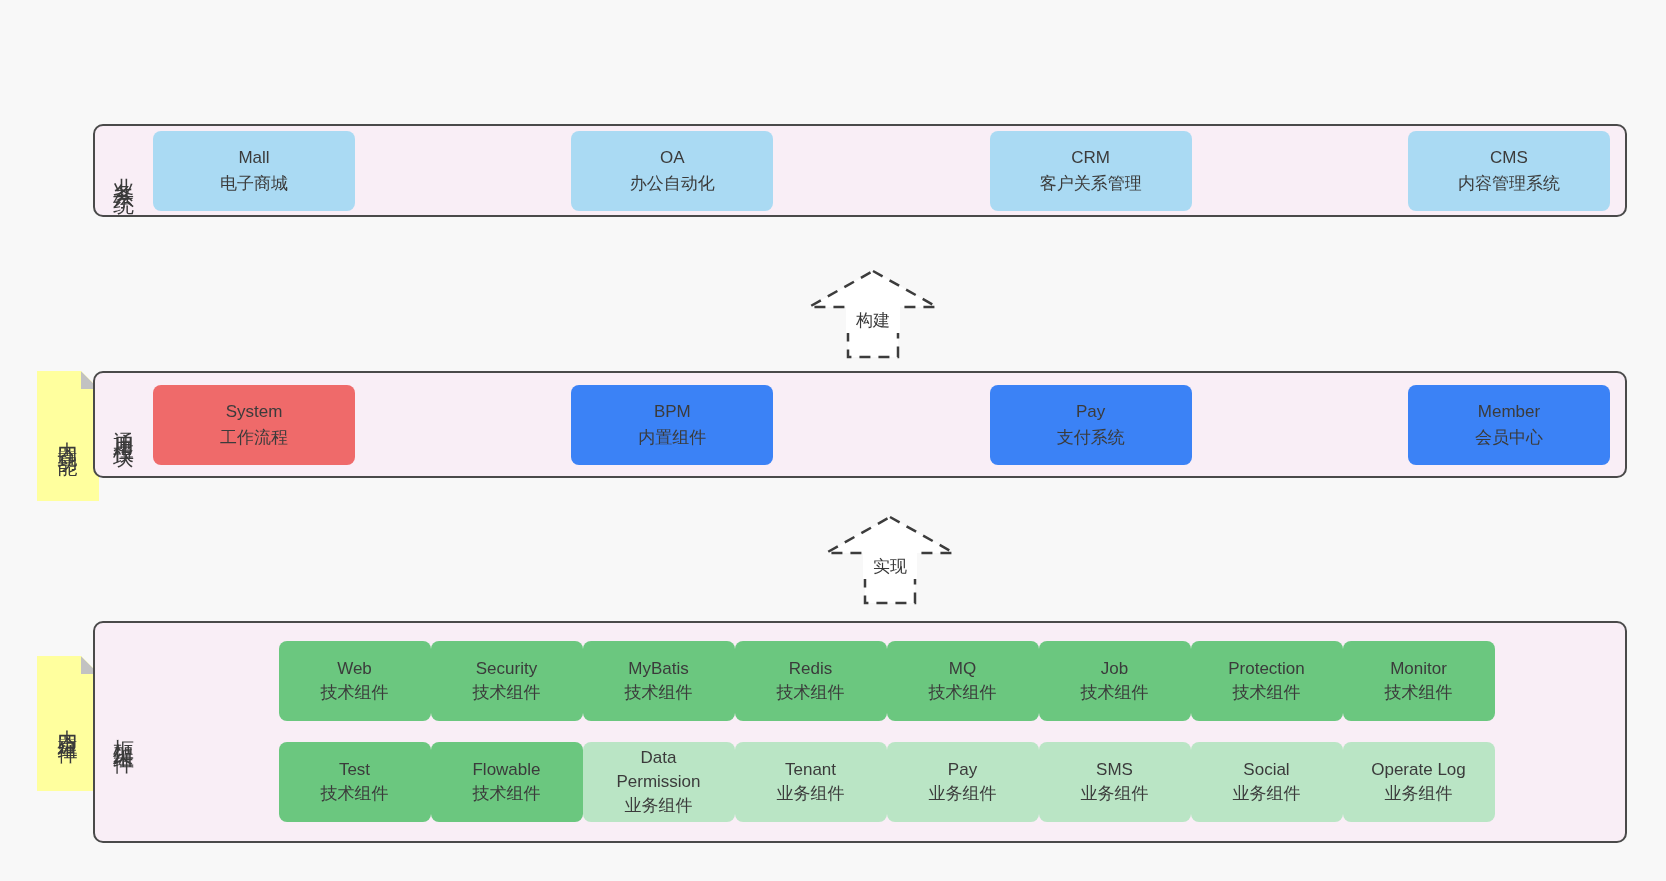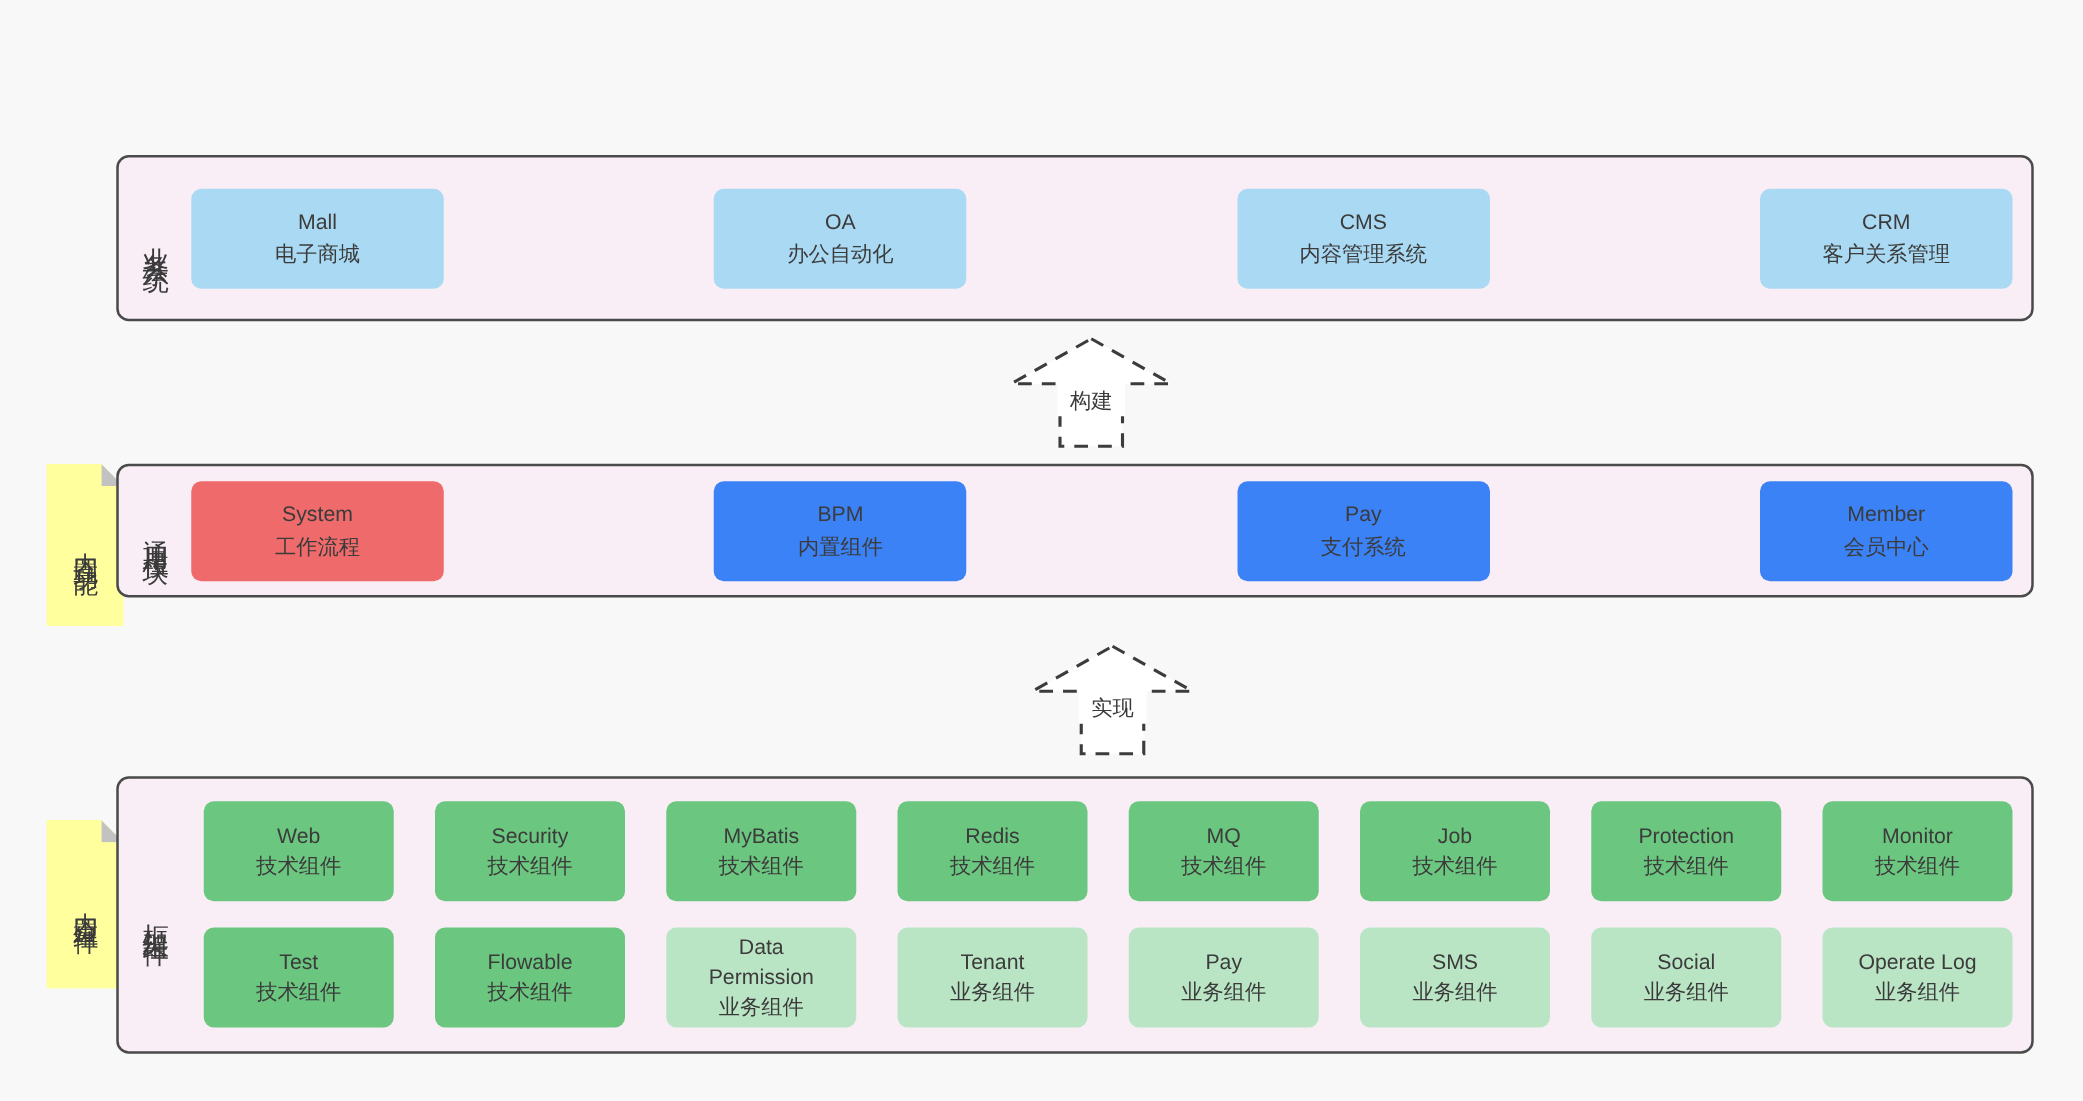--- a/index.html
+++ b/index.html
@@ -28,40 +28,40 @@
   }
   .sticky-modules   { top:371px; height:130px; }
   .sticky-components{ top:656px; height:135px; }
 
   
   .panel {
     position:absolute; left:93px; width:1534px; box-sizing:border-box;
     background:#f9eef6; border:2px solid #4a4a4a; border-radius:10px;
     z-index:2;
   }
-  .panel-business  { top:124px; height:133px; }
+  .panel-business  { top:124px; height:93px; }
   .panel-modules   { top:371px; height:107px; }
   .panel-components{ top:621px; height:222px; }
 
   .panel-label {
     position:absolute; left:0; top:0; bottom:0; width:58px;
     display:flex; align-items:center; justify-content:center;
     writing-mode:vertical-rl; text-orientation:upright;
     font-size:21px; letter-spacing:5px; color:#3a3a3a; line-height:1;
   }
 
   .panel-boxes {
     position:absolute; left:58px; right:15px; top:0; bottom:0;
     display:flex; align-items:center; justify-content:space-between;
   }
   .panel-rows {
     position:absolute; left:58px; right:15px; top:18px; bottom:19px;
     display:flex; flex-direction:column; justify-content:space-between;
   }
-  .row { display:flex; justify-content:space-between;padding-left:10px; }
+  .row { display:flex; justify-content:center;padding-left:10px; }
 
   
   .box {
     box-sizing:border-box; border-radius:8px;
     display:flex; flex-direction:column; align-items:center; justify-content:center;
     text-align:center; color:#3b3b3b;
   }
   .box-lg { width:202px; height:80px; font-size:17px; line-height:26px; padding:0 10px; }
   .box-sm { width:152px; height:80px; font-size:17px; line-height:24px; padding:0 16px; }
 
@@ -99,26 +99,26 @@
 
     <div class="box box-lg v-blue">
           <div>Mall</div>
           <div>电子商城</div>
         </div>
         <div class="box box-lg v-blue">
           <div>OA</div>
           <div>办公自动化</div>
         </div>
         <div class="box box-lg v-blue">
+          <div>CRM</div>
+          <div>客户关系管理</div>
+        </div>
+        <div class="box box-lg v-blue">
           <div>CMS</div>
           <div>内容管理系统</div>
-        </div>
-        <div class="box box-lg v-blue">
-          <div>CRM</div>
-          <div>客户关系管理</div>
         </div>
       </div>
   </div>
 
   <svg class="arrow arrow-build" viewBox="0 0 134 92">
     <polygon points="67,3 131,39 92,39 92,89 42,89 42,39 3,39"></polygon>
     <rect x="40" y="37" width="54" height="28"></rect>
     <text x="67" y="58" text-anchor="middle">构建</text>
   </svg>
 

